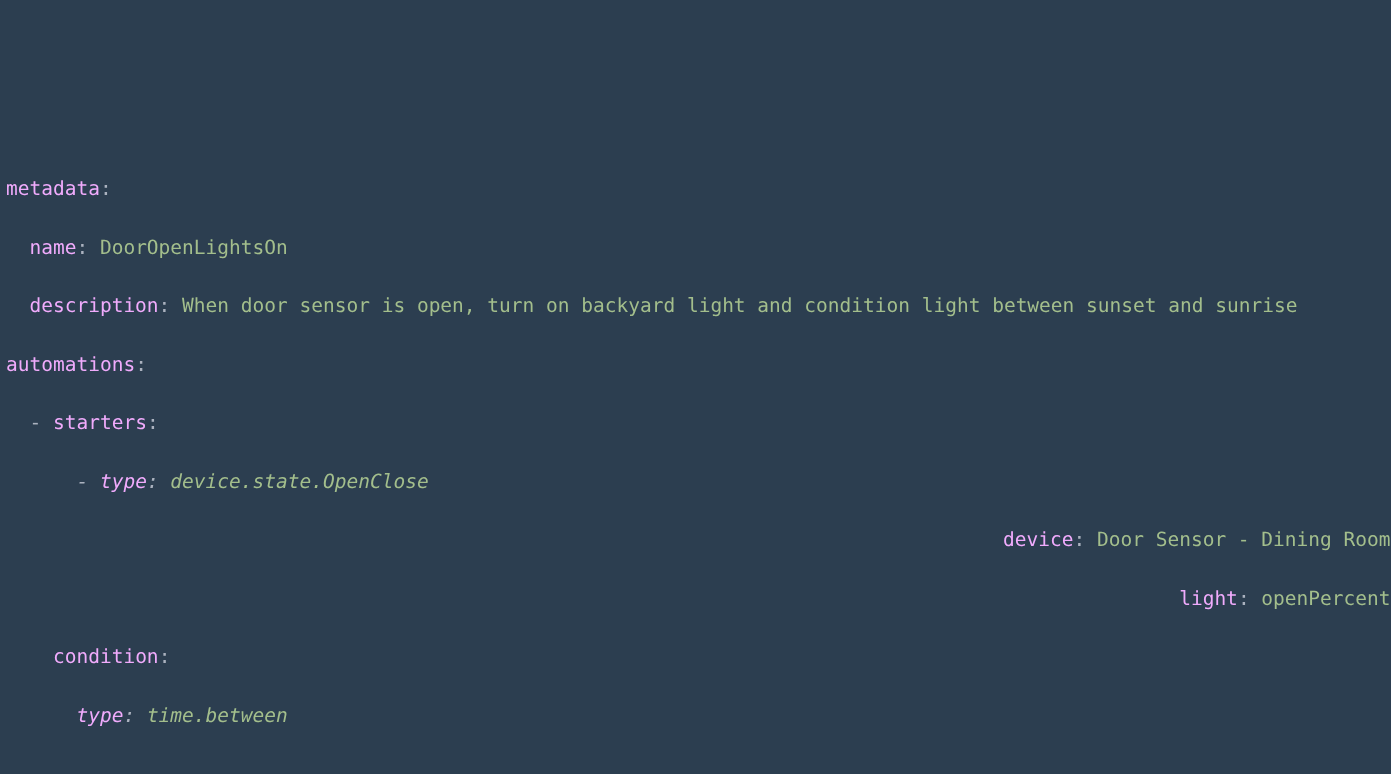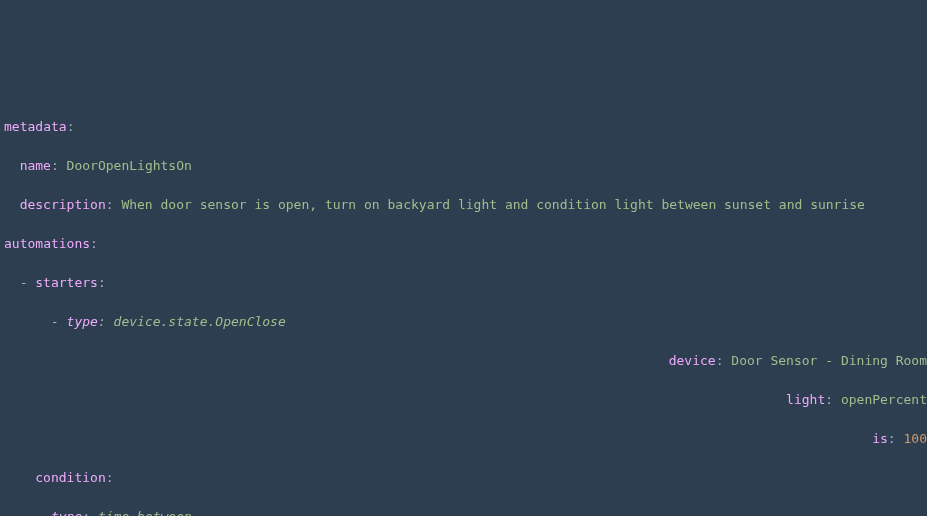--- a/index.html
+++ b/index.html
@@ -38,21 +38,20 @@
 <div class="editor">
 
 <span class="row"><span class="k">metadata</span><span class="p">:</span></span>
 <span class="row i1"><span class="k">name</span><span class="p">:</span> <span class="str">DoorOpenLightsOn</span></span>
 <span class="row i1"><span class="k">description</span><span class="p">:</span> <span class="str">When door sensor is open, turn on backyard light and condition light between sunset and sunrise</span></span>
 <span class="row"><span class="k">automations</span><span class="p">:</span></span>
 <span class="row i1"><span class="dash">-</span> <span class="k">starters</span><span class="p">:</span></span>
 <span class="row i3"><span class="dash">-</span> <span class="k">type</span><span class="p">:</span> <span class="str">device.state.OpenClose</span></span>
 <span class="row i4"><span class="k">device</span><span class="p">:</span> <span class="str">Door Sensor - Dining Room</span></span>
 <span class="row i4"><span class="k">light</span><span class="p">:</span> <span class="str">openPercent</span></span>
-<span class="row i4"><span class="k">is</span><span class="p">:</span> <span class="num">100</span></span>
 <span class="row i2"><span class="k">condition</span><span class="p">:</span></span>
 <span class="row i3"><span class="k">type</span><span class="p">:</span> <span class="str">time.between</span></span>
 
 
 
 
 
 
 
 

